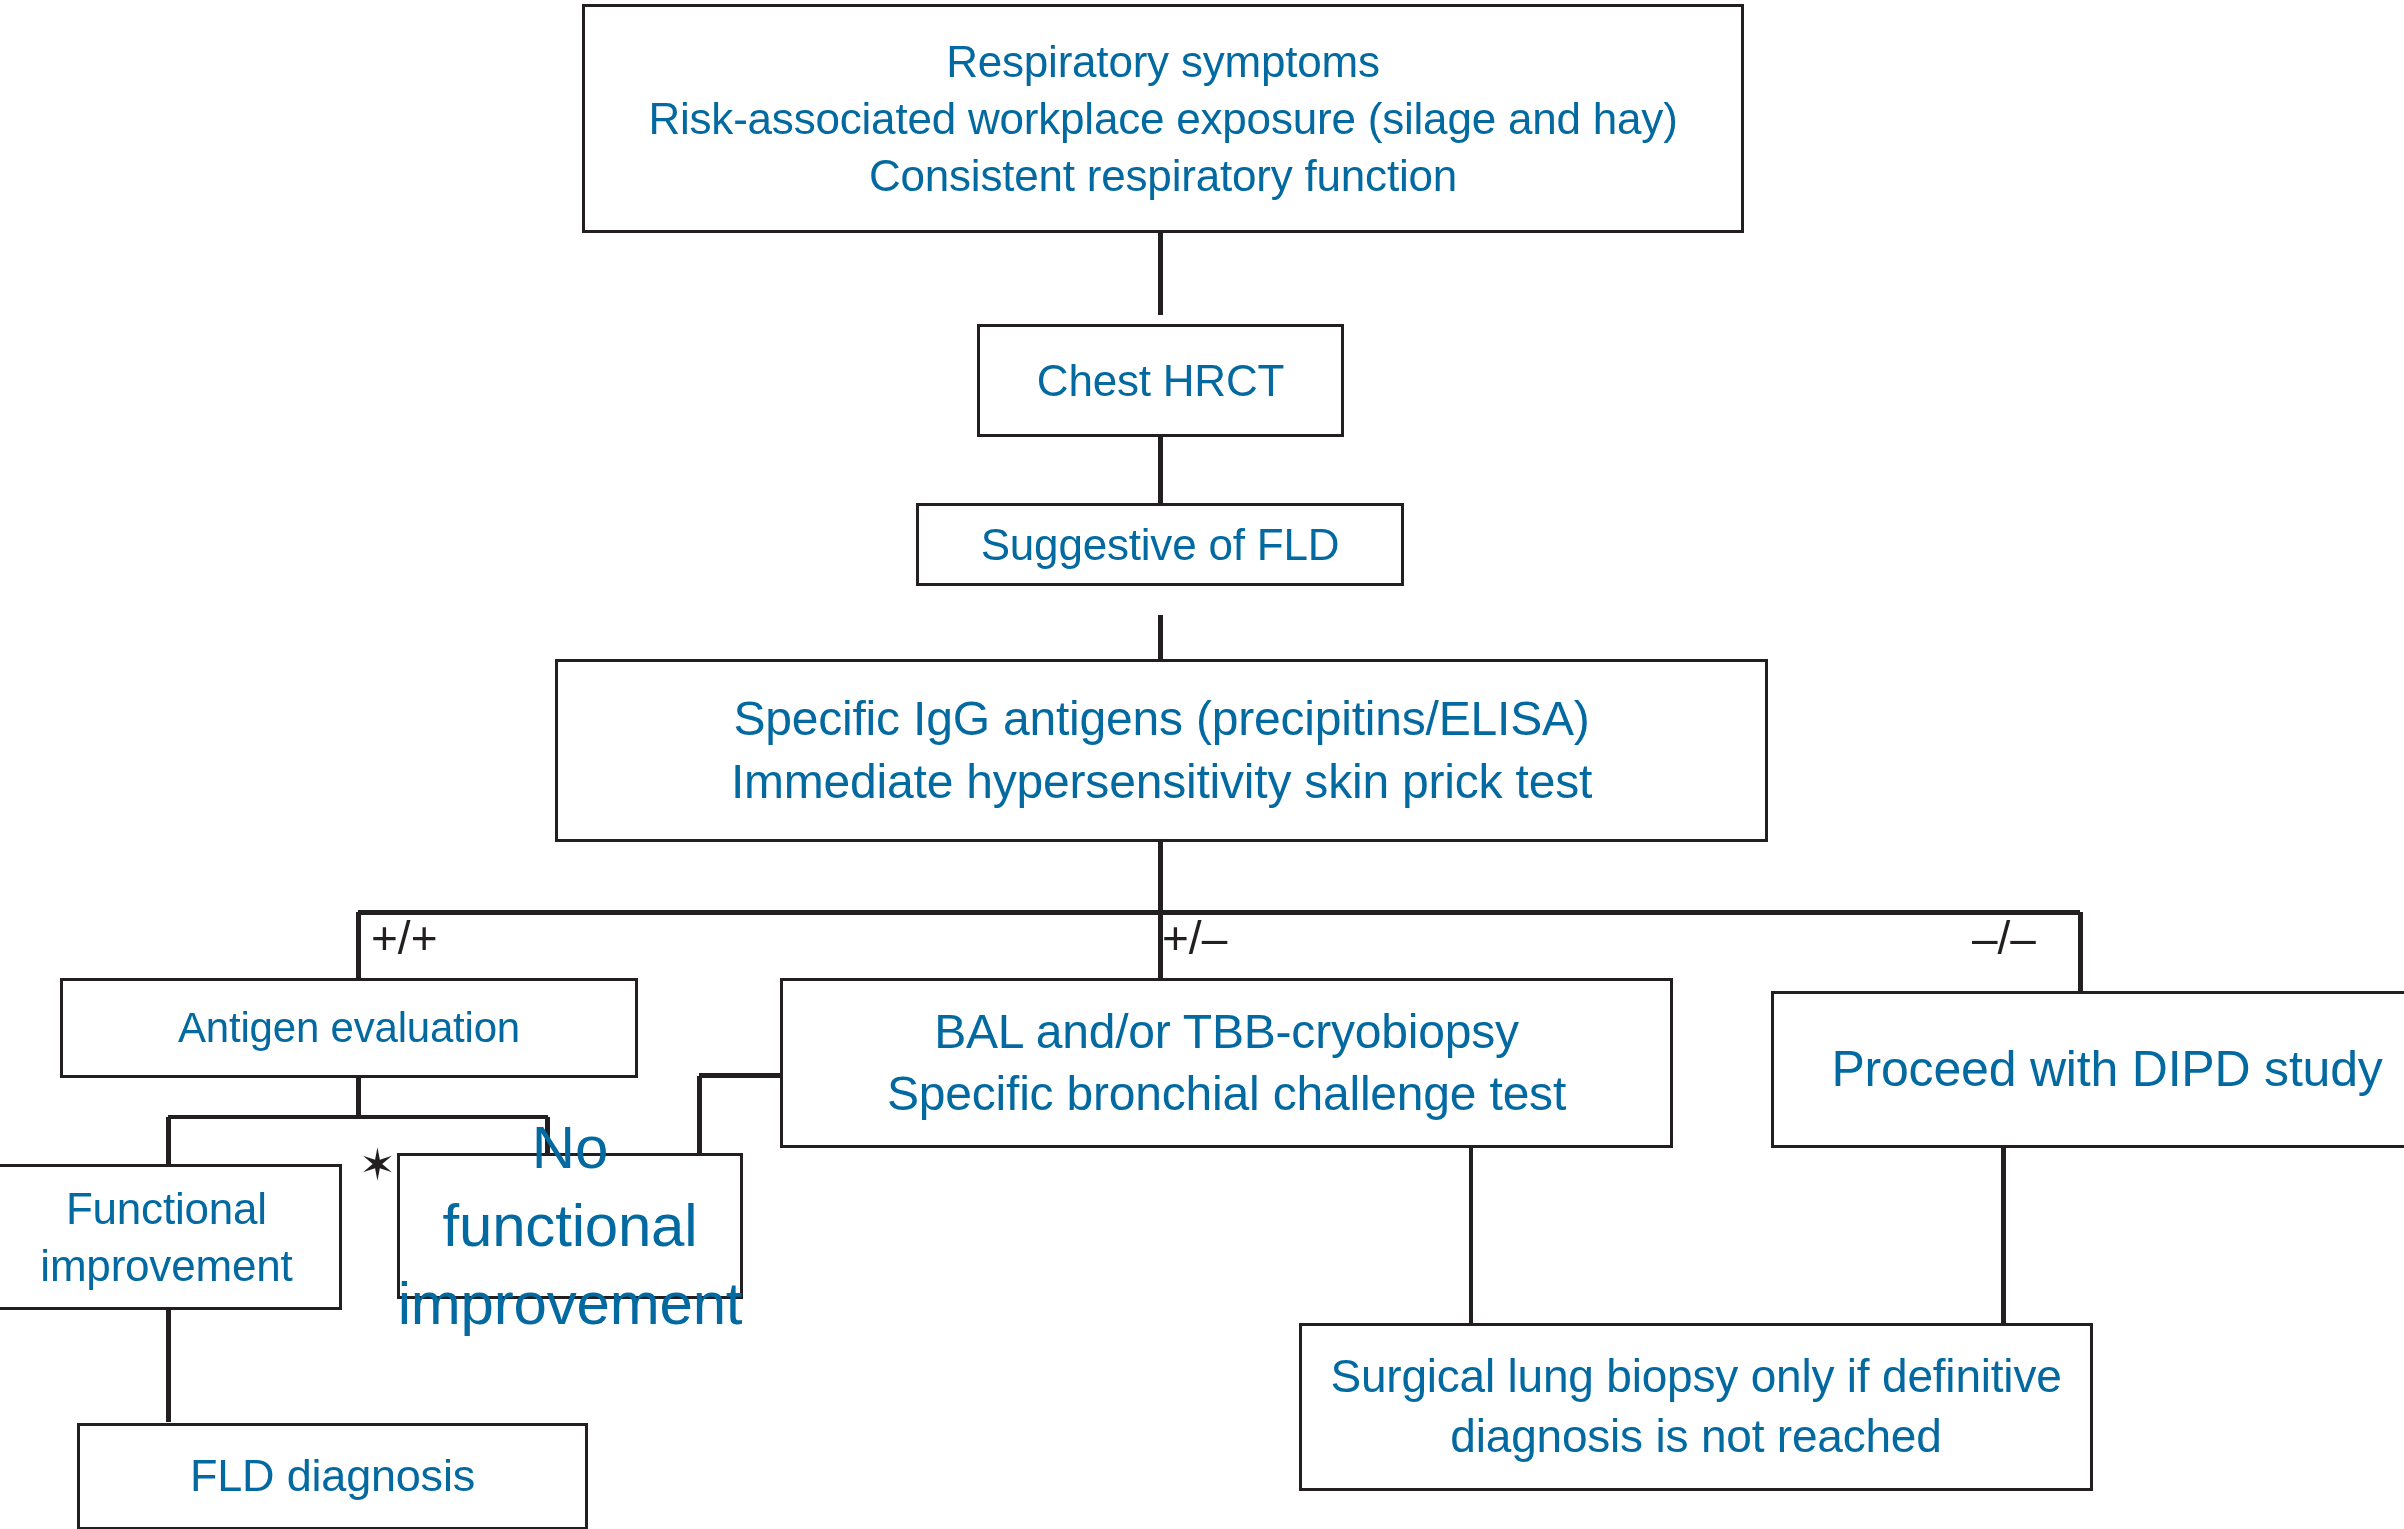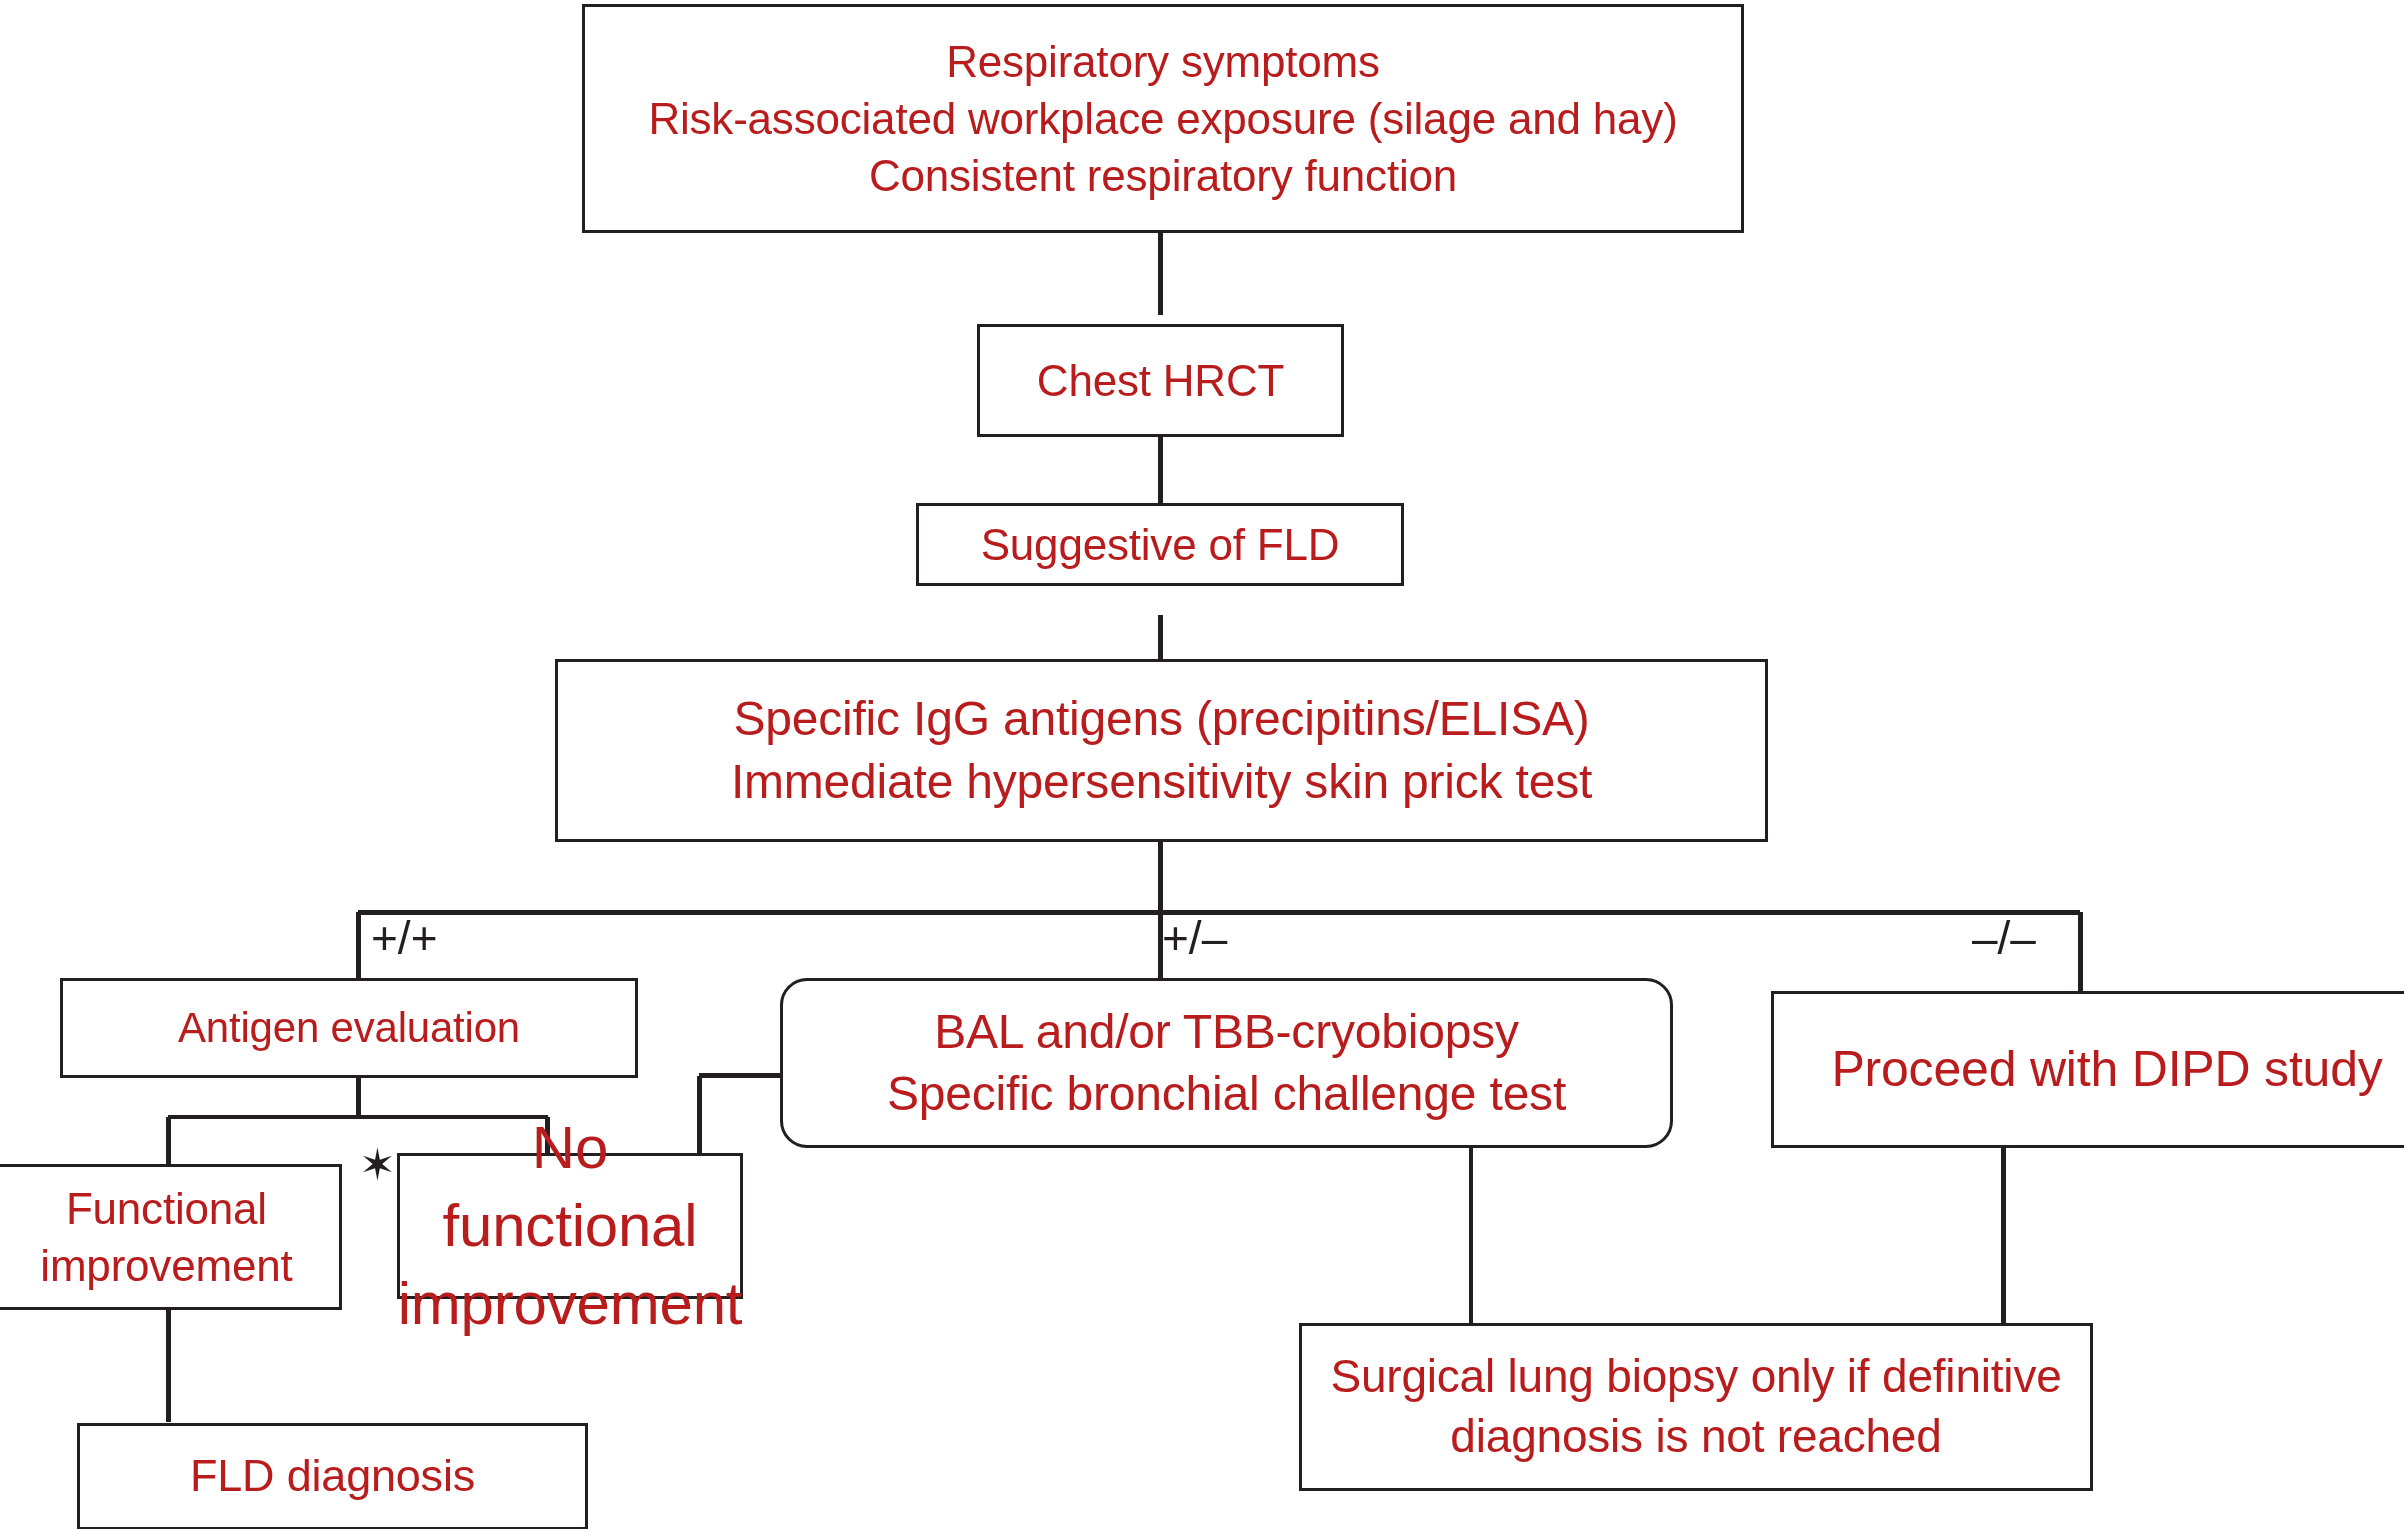--- a/index.html
+++ b/index.html
@@ -26,21 +26,21 @@
   }
   .node-box {
     position: absolute;
     box-sizing: border-box;
     border: 3.8px solid #231f20;
     background: #ffffff;
     display: flex;
     align-items: center;
     justify-content: center;
     text-align: center;
-    color: #b91c1c;
+    color: #0369a1;
     line-height: 1.30;
     white-space: pre-line;
     padding: 0 9.6px;
     letter-spacing: -0.2px;
   }
   .edge-label {
     position: absolute;
     color: #231f20;
     line-height: 1;
     white-space: nowrap;
@@ -104,21 +104,21 @@
 Immediate hypersensitivity skin prick test</div>
 
   <div class="edge-label" style="left:371px; top:915px; font-size:46px;">+/+</div>
 
   <div class="edge-label" style="left:1162px; top:915px; font-size:46px;">+/–</div>
 
   <div class="edge-label" style="left:1972px; top:915px; font-size:46px;">–/–</div>
 
   <div class="node-box" style="left:60px; top:978px; width:578px; height:100px; font-size:42px;">Antigen evaluation</div>
 
-  <div class="node-box" style="left:780px; top:978px; width:893px; height:170px; font-size:48px;border-radius:27px;">BAL and/or TBB-cryobiopsy
+  <div class="node-box" style="left:780px; top:978px; width:893px; height:170px; font-size:48px;">BAL and/or TBB-cryobiopsy
 Specific bronchial challenge test</div>
 
   <div class="node-box" style="left:1771px; top:991px; width:672px; height:157px; font-size:50px;">Proceed with DIPD study</div>
 
   <div class="asterisk-mark" style="left:359px; top:1143px; font-size:44px;">✶</div>
 
   <div class="node-box" style="left:-9.6px; top:1164px; width:352px; height:146px; font-size:44px;">Functional
 improvement</div>
 
   <div class="node-box" style="left:397px; top:1153px; width:346px; height:146px; font-size:60px;">No functional

